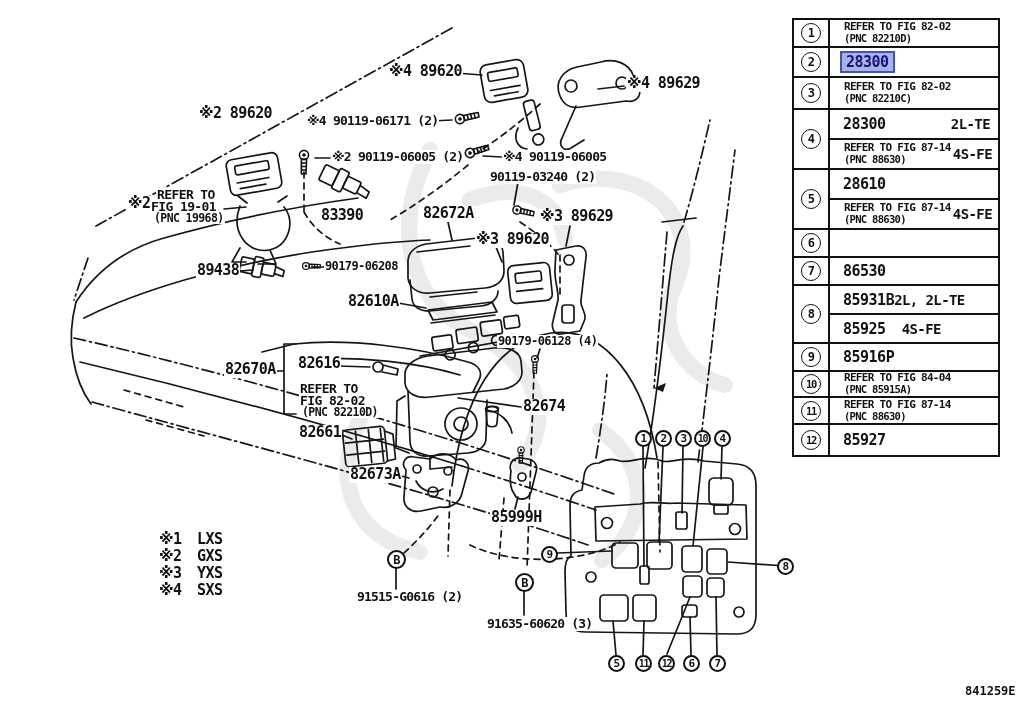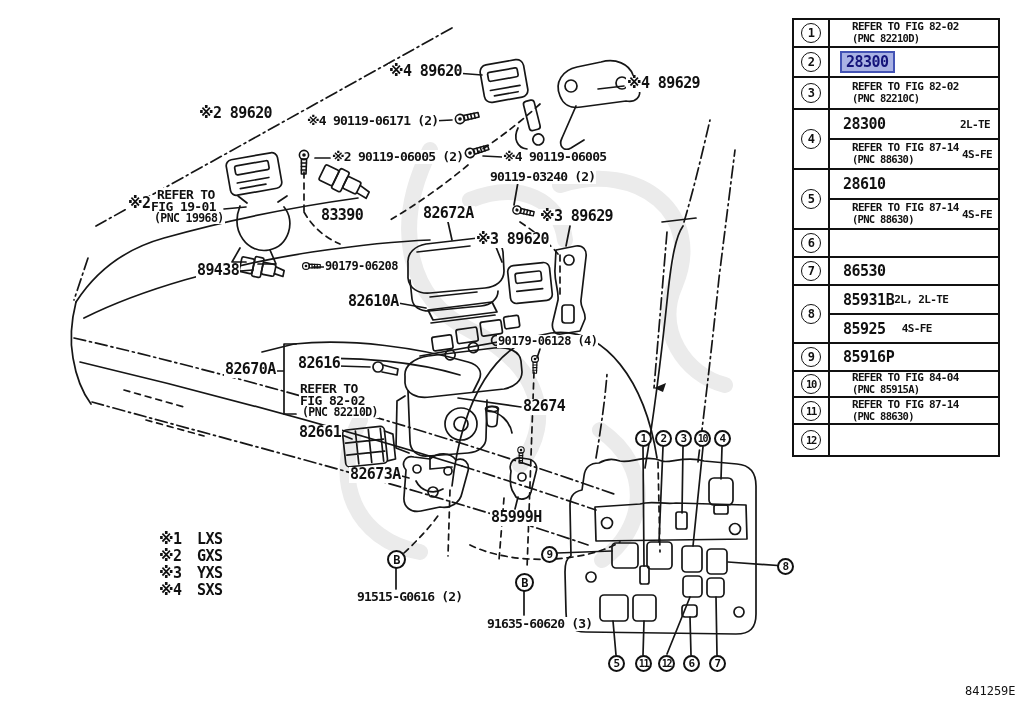--- a/index.html
+++ b/index.html
@@ -31,28 +31,28 @@
   .prow { display:flex; border-bottom:2px solid #111; box-sizing:border-box; }
   .prow:last-child { border-bottom:none; }
   .pnum { width:34px; min-width:34px; border-right:2px solid #111;
           display:flex; align-items:center; justify-content:center; }
   .cnum-t { width:20px; height:20px; box-sizing:border-box; border:1.9px solid #111; border-radius:50%;
             display:flex; align-items:center; justify-content:center;
             font-size:12px; font-weight:bold; letter-spacing:-0.5px; }
   .cnum-t.two { font-size:10.5px; letter-spacing:-1.4px; }
   .pval { flex:1; display:flex; flex-direction:column; justify-content:center; min-width:0; }
   .cell-part { font-size:15px; font-weight:bold; letter-spacing:-0.5px; padding-left:13px; }
-  .cell-ref { padding-left:22px; line-height:1.1; }
+  .cell-ref { padding-left:14px; line-height:1.1; }
   .ref-main { font-size:11px; font-weight:bold; letter-spacing:-0.7px; }
   .ref-sub  { font-size:10.5px; font-weight:bold; letter-spacing:-0.7px; }
   .sub-row { flex:1; display:flex; align-items:center; min-width:0; }
   .sub-row + .sub-row { border-top:2px solid #111; }
-  .code { font-size:11px; font-weight:bold; letter-spacing:-0.6px; }
+  .code { font-size:14px; font-weight:bold; letter-spacing:-0.6px; }
   .hl { display:inline-block; background:#a9b2e4; border:2px solid #4353b4; color:#14147a; padding:0 4px; }
-  .docid { position:absolute; z-index:3; font-size:12px; font-weight:normal; }
+  .docid { position:absolute; z-index:3; font-size:12px; font-weight:bold; }
 </style>
 </head>
 <body>
 
 <div class="stage">
 
   <svg class="art" width="1024" height="707" viewBox="0 0 1024 707">
     <defs>
       <g id="bolt" stroke="#111" fill="none" stroke-width="1.6">
         <circle cx="0" cy="0" r="4.6"></circle>
@@ -441,17 +441,20 @@
         </div>
       <div class="pval cell-ref">
         <div class="ref-main">REFER TO FIG 87-14</div>
         <div class="ref-sub">(PNC 88630)</div>
       </div>
     </div>
     <div class="prow" style="height:30px">
       <div class="pnum">
           <div class="cnum-t two">12</div>
         </div>
+      <div class="pval">
+          <div class="cell-part">85927</div>
+        </div>
     </div>
   </div>
 
   <div class="docid" style="left:965px;top:684px">841259E</div>
 </div>
 
 </body></html>

